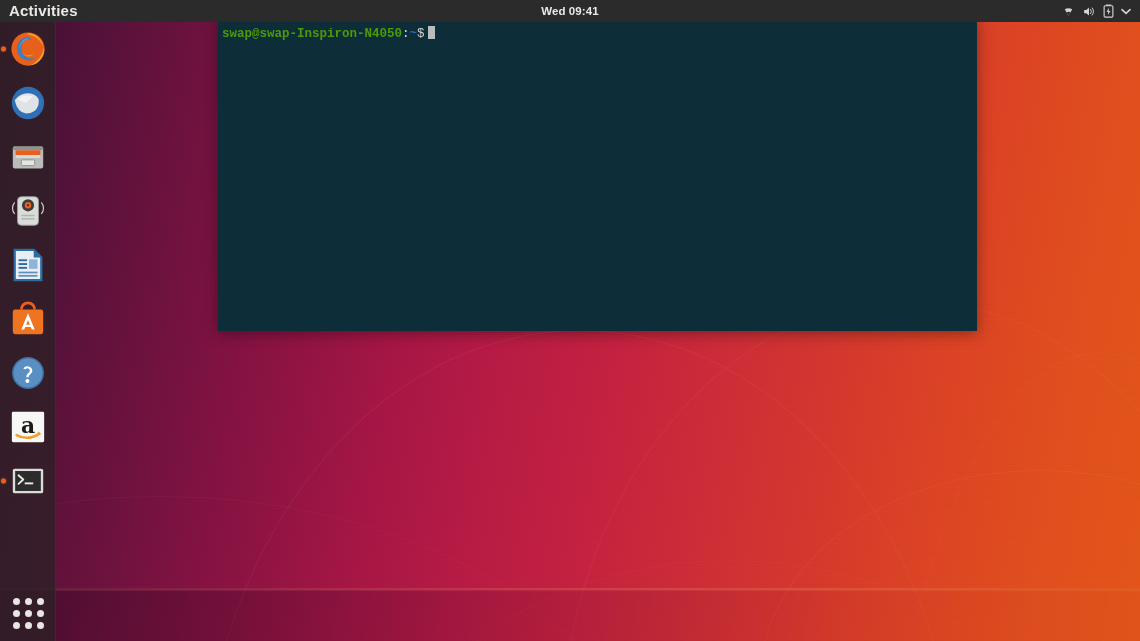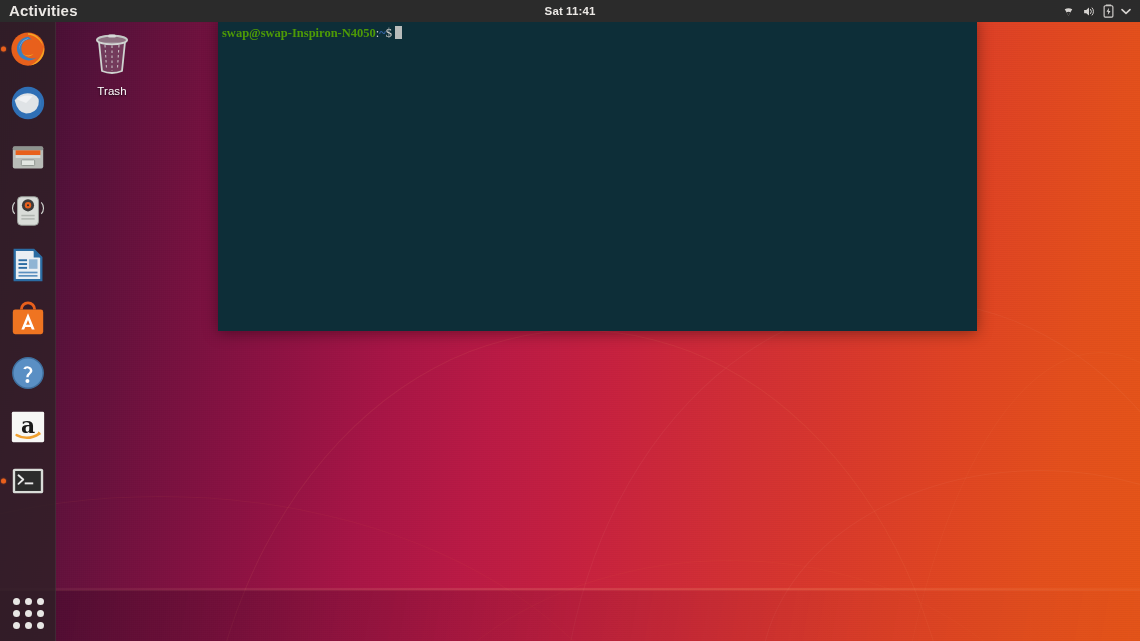--- a/index.html
+++ b/index.html
@@ -126,21 +126,21 @@
 
   
   #terminal {
     position:absolute; left:218px; top:18px; width:759px; height:313px;
     background:#0d2e38; z-index:20;
     box-shadow:0 2px 14px rgba(0,0,0,0.38);
     overflow:hidden;
   }
   #term-body {
     padding:8px 0 0 4px;
-    font-family:Liberation Serif, serif;
+    font-family:Liberation Mono, monospace;
     font-size:12.5px; line-height:15px; white-space:pre;
   }
   .t-user { color:#4e9a06; font-weight:bold; }
   .t-colon { color:#d6d3d0; }
   .t-path { color:#3465a4; font-weight:bold; }
   .t-dollar { color:#d6d3d0; }
   .t-cursor {
     display:inline-block; width:7px; height:13px;
     background:#b8bcbb; vertical-align:-2px; margin-left:3px;
   }
@@ -157,21 +157,21 @@
     <div class="arc arc2" style="left:760px;  top:470px;  width:560px;  height:420px;"></div>
     <div class="arc arc3" style="left:380px;  top:560px;  width:700px;  height:520px;"></div>
     <div class="arc" style="left:880px;  top:352px;  width:440px;  height:1200px; opacity:0.7;"></div>
     <div id="bandglow"></div>
     <div id="band"></div>
     <div id="grain"></div>
   </div>
 
   <div id="topbar">
     <div id="activities">Activities</div>
-    <div id="clock">Sat 11:41</div>
+    <div id="clock">Wed 09:41</div>
     <div id="sysmenu">
       <span>
         <svg width="13" height="13" viewBox="0 0 16 16">
           <path d="M8 13.2 L3.4 5.2 A9.6 9.6 0 0 1 12.6 5.2 Z" fill="#d6d3d0"></path>
           <path d="M8 13.2 L5.6 9.0 A5.0 5.0 0 0 1 10.4 9.0 Z" fill="#2b2b2b"></path>
         </svg>
       </span>
       <span>
         <svg width="14" height="13" viewBox="0 0 16 16">
           <path d="M2 6 H4.6 L8 3 V13 L4.6 10 H2 Z" fill="#d6d3d0"></path>
@@ -318,32 +318,18 @@
         <span class="dot"></span>
         <span class="dot"></span>
         <span class="dot"></span>
         <span class="dot"></span>
         <span class="dot"></span>
         <span class="dot"></span>
       </div>
     </div>
   </div>
 
-  <div id="trash-icon">
-    <span>
-      <svg width="46" height="50" viewBox="0 0 46 50">
-        <ellipse cx="23" cy="12" rx="15" ry="4.2" fill="none" stroke="#cfd3d0" stroke-width="2"></ellipse>
-        <ellipse cx="23" cy="11" rx="15" ry="4.2" fill="#b9bfbc" opacity="0.55"></ellipse>
-        <rect x="19" y="6.5" width="8" height="3" rx="1.5" fill="#d6dad7"></rect>
-        <path d="M10 14 L13 43 Q23 47 33 43 L36 14" fill="rgba(220,226,224,0.20)" stroke="#cfd3d0" stroke-width="1.8" stroke-linejoin="round"></path>
-        <path d="M16 17 L17.6 41.5" stroke="#e2e7e4" stroke-width="1.1" opacity="0.75" stroke-dasharray="2.5 2.5"></path>
-        <path d="M23 17.5 L23 43" stroke="#e2e7e4" stroke-width="1.1" opacity="0.75" stroke-dasharray="2.5 2.5"></path>
-        <path d="M30 17 L28.4 41.5" stroke="#e2e7e4" stroke-width="1.1" opacity="0.75" stroke-dasharray="2.5 2.5"></path>
-      </svg>
-    </span>
-    <span class="label">Trash</span>
-  </div>
 
   <div id="terminal">
     <div id="term-body"><span class="t-user">swap@swap-Inspiron-N4050</span><span class="t-colon">:</span><span class="t-path">~</span><span class="t-dollar">$</span><span class="t-cursor"></span></div>
   </div>
 
 </div>
 
 </body></html>

